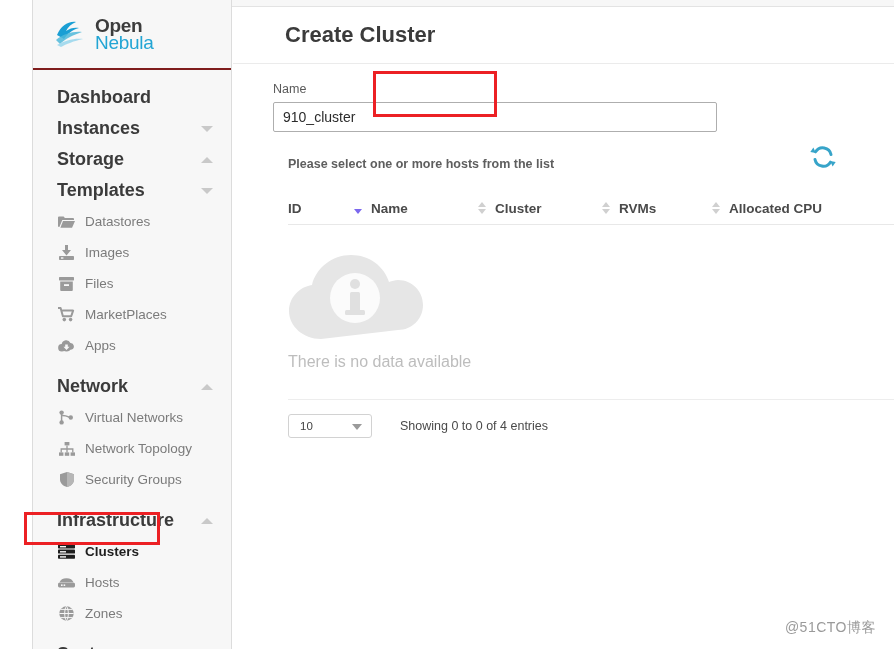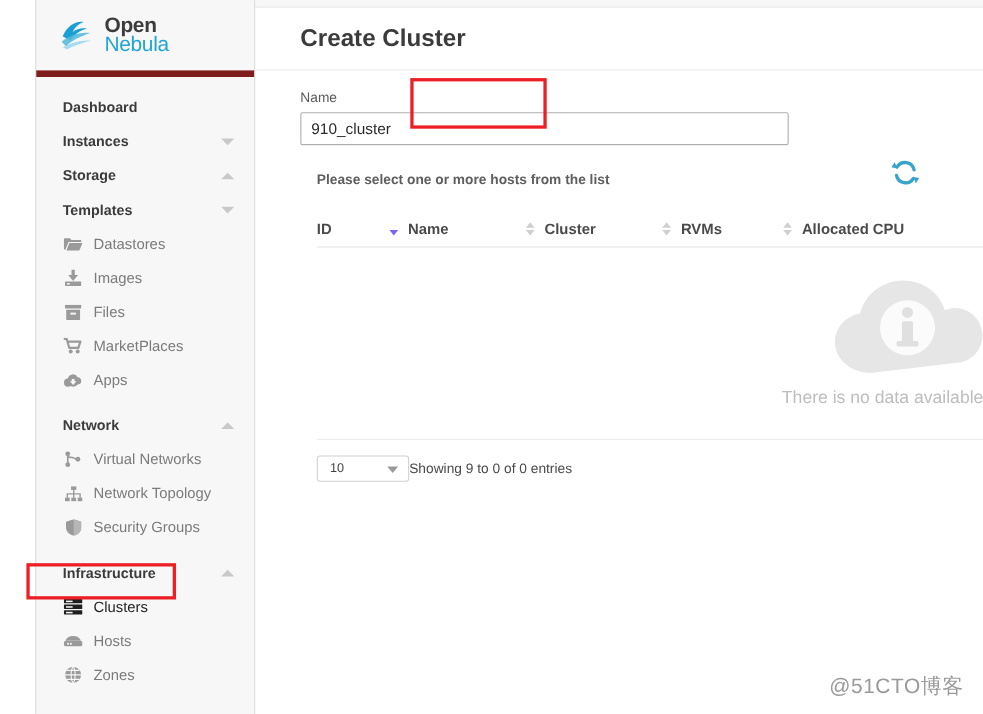--- a/index.html
+++ b/index.html
@@ -18,45 +18,45 @@
   }
 
   
   .sidebar {
     position: absolute; left: 32px; top: 0; width: 200px; height: 649px;
     background: #f7f7f7;
     border-left: 1px solid #dcdcdc;
     border-right: 1px solid #dcdcdc;
   }
   .logo-area {
-    height: 70px; border-bottom: 6px solid #7f1d1d;
+    height: 70px; border-bottom: 2px solid #7f1d1d;
     display: flex; align-items: center; padding-left: 22px;
   }
   .logo-mark { width: 34px; height: 30px; margin-right: 6px; flex: none; }
   .logo-text { line-height: 1.0; }
   .logo-open {
     font-size: 19px; font-weight: bold; color: #3c3c3c;
     letter-spacing: -0.3px; display: block;
   }
   .logo-nebula {
     font-size: 19px; font-weight: normal; color: #22a5d4;
     letter-spacing: -0.3px; display: block; margin-top: -2px;
   }
 
   .nav { padding-top: 12px; }
   .nav-section, .nav-item {
     position: relative;
     display: flex; align-items: center;
     height: 31px; padding-left: 24px; cursor: pointer;
   }
   .nav-section .lbl {
-    font-size: 13px; color: #3b3b3b; font-weight: bold; text-align: right;
+    font-size: 18px; color: #3b3b3b; font-weight: bold; text-align: right;
   }
   .nav-item .lbl { font-size: 13.5px; color: #7b7b7b; }
-  .nav-item.active .lbl { color: #1f1f1f; font-weight: normal; }
+  .nav-item.active .lbl { color: #1f1f1f; font-weight: bold; }
   .nav-item .ico {
     width: 19px; height: 16px; margin-right: 9px; flex: none;
     display: flex; align-items: center; justify-content: center;
   }
   .chev {
     position: absolute; right: 18px; top: 50%;
     width: 0; height: 0; border-left: 6px solid transparent;
     border-right: 6px solid transparent;
   }
   .chev.down { border-top: 6px solid #c9c9c9; margin-top: -3px; }
@@ -71,21 +71,21 @@
   #annot-clusters { left: 24px; top: 512px; width: 136px; height: 33px; }
   #annot-create   { left: 373px; top: 71px; width: 124px; height: 46px; }
 
   
   .main {
     position: absolute; left: 233px; top: 7px;
     width: 661px; height: 642px; background: #ffffff;
   }
   .page-header {
     height: 57px; display: flex; align-items: center;
-    padding-left: 40px; border-bottom: 1px solid #ebebeb;
+    padding-left: 52px; border-bottom: 1px solid #ebebeb;
   }
   .page-title { font-size: 22px; font-weight: bold; color: #3b3b3b; }
 
   .toolbar { display: flex; align-items: center; padding: 20px 0 0 40px; gap: 3px; }
   .btn {
     border: none; cursor: pointer; font-family: inherit;
     font-size: 13px; font-weight: bold; color: #ffffff;
     border-radius: 3px; height: 32px; display: flex;
     align-items: center; justify-content: center;
   }
@@ -128,42 +128,42 @@
     width: 0; height: 0; border-left: 4px solid transparent;
     border-right: 4px solid transparent;
   }
   .sortmark .up { border-bottom: 5px solid #d0d0d0; }
   .sortmark .dn { border-top: 5px solid #d0d0d0; }
   .sortmark.desc .up { border-bottom-color: transparent; }
   .sortmark.desc .dn { border-top-color: #7b68ee; }
 
   .empty-area {
     height: 175px; display: flex; flex-direction: column;
-    align-items: flex-end; justify-content: center;
+    align-items: flex-start; justify-content: center;
     border-bottom: 1px solid #ededed;
   }
   .empty-text { font-size: 16px; color: #bdbdbd; margin-top: 8px; }
 
-  .footer-row { display: flex; align-items: center; margin-top: 14px; gap: 0; }
+  .footer-row { display: flex; align-items: center; margin-top: 14px; gap: 28px; }
   .len-select {
     position: relative; width: 84px; height: 24px;
     border: 1px solid #d2d2d2; border-radius: 3px; background: #fff;
     display: flex; align-items: center; padding-left: 11px; cursor: pointer;
   }
   .len-select .val { font-size: 11.5px; color: #444; }
   .len-select .car {
     position: absolute; right: 9px; top: 50%; margin-top: -2px;
     width: 0; height: 0; border-left: 5px solid transparent;
     border-right: 5px solid transparent; border-top: 6px solid #9a9a9a;
   }
   .entries-text { font-size: 12.5px; color: #4a4a4a; }
 
   .watermark {
     position: absolute; right: 18px; bottom: 12px;
-    font-size: 19px; color: #9a9a9a; letter-spacing: 0.5px;
+    font-size: 14px; color: #9a9a9a; letter-spacing: 0.5px;
   }
 </style>
 </head>
 <body>
 
 <div id="app">
 
   <div class="topbar-sliver">
     
     
@@ -421,21 +421,21 @@
           <rect x="57" y="57" width="20" height="5" rx="1.5" fill="#e0e0e0"></rect>
         </svg>
         <span class="empty-text">There is no data available</span>
       </div>
 
       <div class="footer-row">
         <div class="len-select">
           <span class="val">10</span>
           <span class="car"></span>
         </div>
-        <span class="entries-text">Showing 9 to 0 of 0 entries</span>
+        <span class="entries-text">Showing 0 to 0 of 4 entries</span>
       </div>
     </div>
 
     <div class="watermark">@51CTO博客</div>
   </div>
 
   <div class="annot" id="annot-clusters"></div>
   <div class="annot" id="annot-create"></div>
 
 </div>

